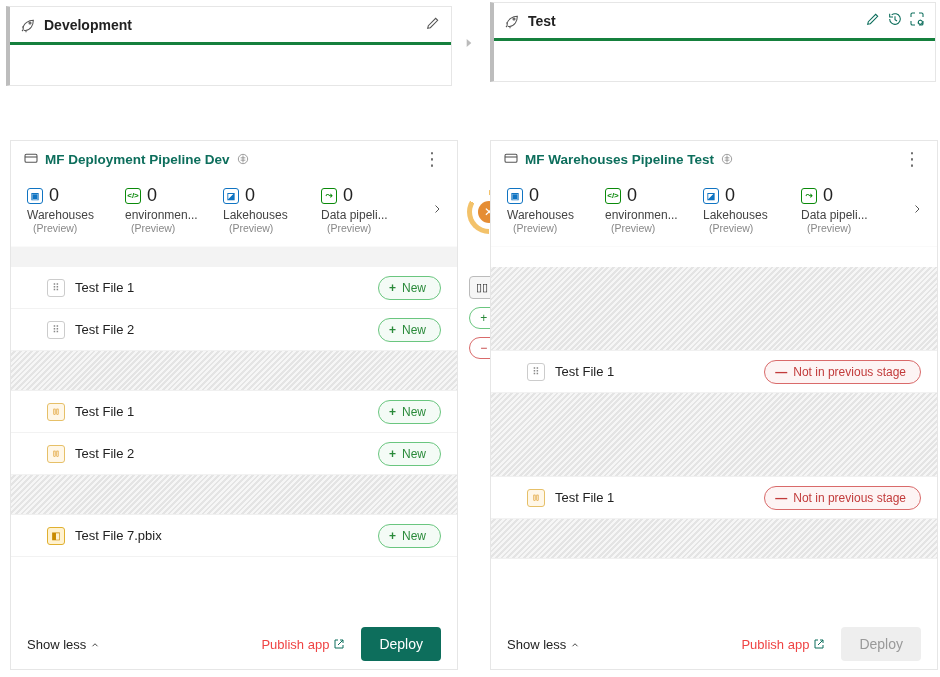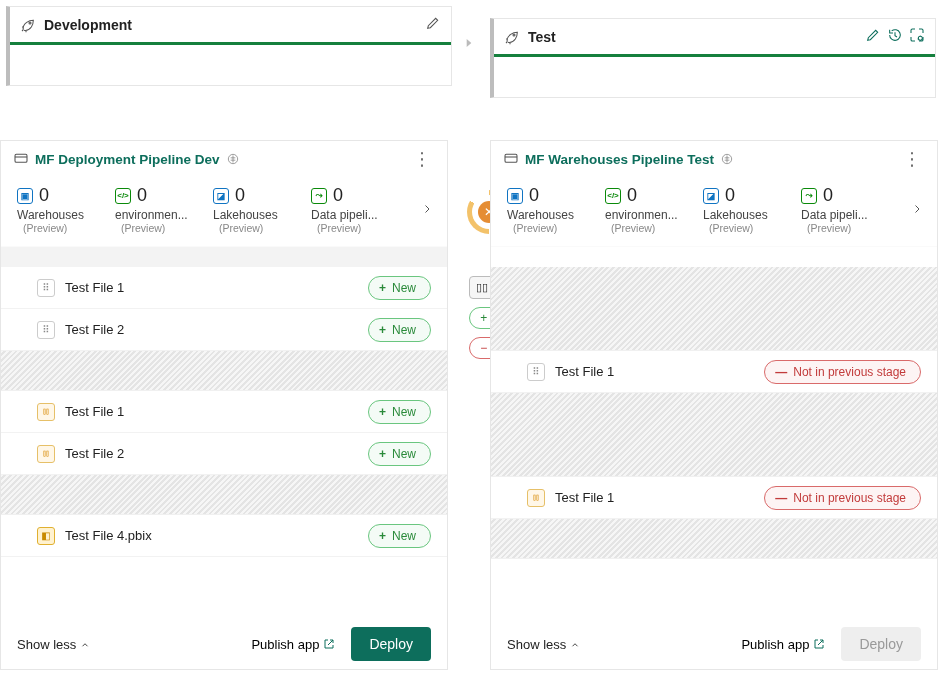--- a/index.html
+++ b/index.html
@@ -55,21 +55,21 @@
   .fi.pbix { background:#fff2d0; border:1px solid #e0b030; color:#c88a00;}
 
   .pill { border-radius:14px; padding:4px 14px 4px 10px; font-size:12px; display:flex; align-items:center; gap:6px; white-space:nowrap;}
   .pill-new { background:#f4fbf6; border:1px solid #6ac67f; color:#2a8a3a;}
   .pill-err { background:#fdf4f4; border:1px solid #d96a6a; color:#c23b3b;}
   .pill .sym { font-weight:bold;}
 
   .ws-foot { margin-top:auto; height:50px; display:flex; align-items:center; justify-content:space-between; padding:0 16px; }
   .showless { color:#222; font-size:13px; cursor:pointer; }
   .foot-right { display:flex; align-items:center; gap:16px; }
-  .publish { color:#000000; font-size:13px; cursor:pointer; display:flex; align-items:center; gap:4px;}
+  .publish { color:#ef4444; font-size:13px; cursor:pointer; display:flex; align-items:center; gap:4px;}
   .deploy-btn { background:#0d6e5c; color:#fff; border:none; border-radius:4px; padding:9px 18px; font-size:14px; cursor:pointer;}
   .deploy-btn.disabled { background:#eee; color:#999; cursor:default;}
 
   
   .compare { position:absolute; left:459px; width:60px; display:flex; flex-direction:column; align-items:center; gap:8px;}
   .sync-ring {
     width:44px; height:44px; border-radius:50%; position:relative;
     background:conic-gradient(#f3c26a 0 120deg, #fff 120deg 180deg, #f3c26a 180deg 300deg, #fff 300deg 360deg);
     display:flex; align-items:center; justify-content:center;
   }
@@ -103,21 +103,21 @@
     </div>
   </div>
 </div>
 
 <div class="chev-sep">
   <svg width="14" height="14" viewBox="0 0 24 24" fill="#bbb">
         <path d="M8 5l8 7-8 7z"></path>
       </svg>
 </div>
 
-<div class="stage-header" style="left:490px; top:18px;">
+<div class="stage-header" style="left:490px; top:2px;">
   <div class="title-row">
     <div class="title-left">
       <svg width="16" height="16" viewBox="0 0 24 24" fill="none" stroke="#555" stroke-width="1.6">
             <path d="M5 19c-1-4 1-8 5-11 3-2 7-3 10-3 0 3-1 7-3 10-3 4-7 6-11 5"></path>
             <circle cx="15" cy="9" r="1.5"></circle>
             <path d="M5 19l-2 2m2-6l-2 0m6 6l0 2"></path>
           </svg>
       <span>Test</span>
     </div>
     <div class="title-actions">
@@ -136,21 +136,21 @@
         <svg width="16" height="16" viewBox="0 0 24 24" fill="none" stroke="#0d6e5c" stroke-width="1.6">
               <path d="M9 3H5a2 2 0 0 0-2 2v4m0 6v4a2 2 0 0 0 2 2h4m6 0h4a2 2 0 0 0 2-2v-4m0-6V5a2 2 0 0 0-2-2h-4"></path>
               <circle cx="17" cy="17" r="3"></circle>
               <path d="M17 14v-1m0 7v1m3-3h1m-7 0h-1"></path>
             </svg>
       </span>
     </div>
   </div>
 </div>
 
-<div class="ws-card" style="left:0; top:140px;">
+<div class="ws-card" style="left:10px; top:140px;">
   <div class="ws-head">
     <div class="name">
       <svg width="16" height="16" viewBox="0 0 24 24" fill="none" stroke="#555" stroke-width="1.6">
             <rect x="3" y="5" width="18" height="12" rx="2"></rect>
             <path d="M3 9h18"></path>
           </svg>
       <span>MF Deployment Pipeline Dev</span>
       <svg width="14" height="14" viewBox="0 0 24 24" fill="none" stroke="#888" stroke-width="1.4">
             <circle cx="12" cy="12" r="8"></circle>
             <path d="M8 10h8M8 14h8M12 6v12"></path>
@@ -222,21 +222,21 @@
   <div class="item-row">
     <div class="fi chart">⫾⫾</div>
     <span>Test File 2</span>
     <span class="pill pill-new"><span class="sym">+</span>New</span>
   </div>
 
   <div class="band"></div>
 
   <div class="item-row">
     <div class="fi pbix">◧</div>
-    <span>Test File 4.pbix</span>
+    <span>Test File 7.pbix</span>
     <span class="pill pill-new"><span class="sym">+</span>New</span>
   </div>
 
   <div class="ws-foot">
     <span class="showless">
       <span>Show less</span>
       <svg width="10" height="10" viewBox="0 0 24 24" fill="none" stroke="#222" stroke-width="2" style="vertical-align:middle">
             <path d="M6 15l6-6 6 6"></path>
           </svg>
     </span>

